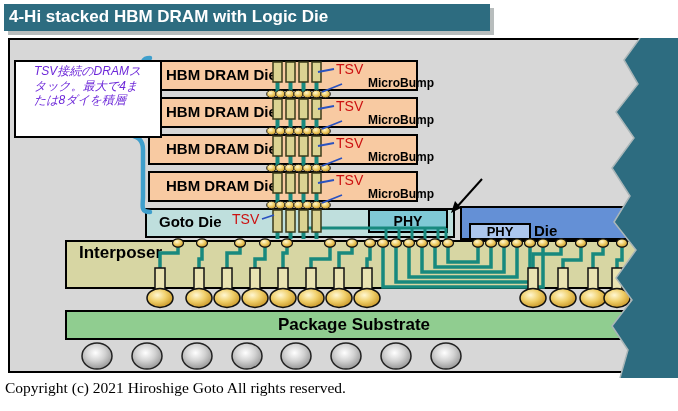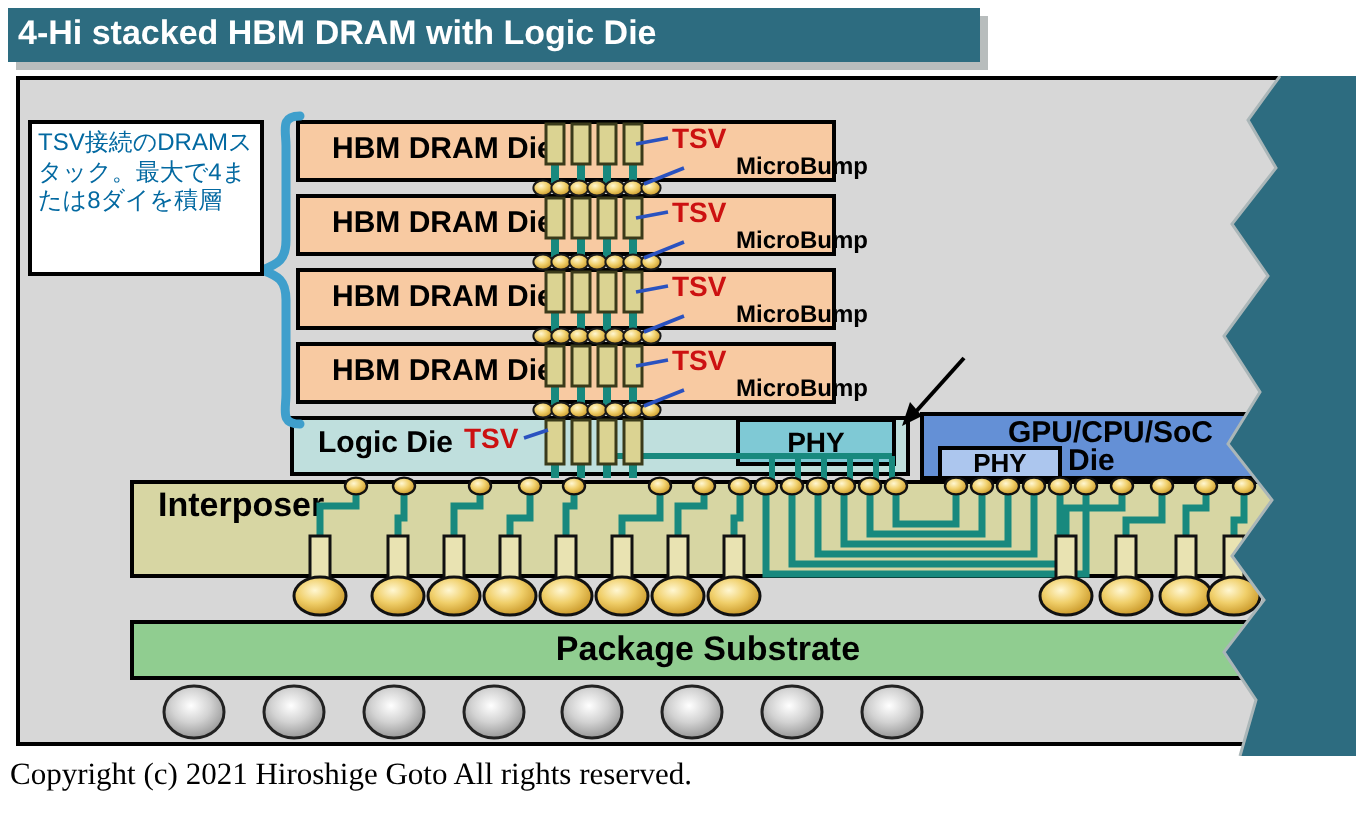--- a/index.html
+++ b/index.html
@@ -2,36 +2,36 @@
 <html><head>
 <meta charset="utf-8">
 <style>
   html,body{margin:0;padding:0;background:#fff;}
   #page{position:relative;width:678px;height:411px;background:#fff;overflow:hidden;
         font-family:"Liberation Sans","DejaVu Sans",sans-serif;border-radius:12px;}
   .abs{position:absolute;}
   #title-bar{left:4px;top:4px;width:476px;height:21px;background:#2d6c80;color:#fff;
       font-size:17px;font-weight:bold;padding:3px 5px;box-shadow:4px 4px 0 #b8bdbd;}
   #frame{left:8px;top:38px;width:658px;height:331px;background:#d7d7d7;border:2px solid #000;}
-  .callout{background:#fff;border:2px solid #000;color:#0369a1;padding:2px 3px;line-height:1.22;}
+  .callout{background:#fff;border:2px solid #000;color:#6d28d9;padding:2px 18px;line-height:1.22;font-style:italic;}
   #callout-left{left:4px;top:20px;width:108px;height:70px;font-size:12px;}
   #callout-right{left:470px;top:87px;width:116px;height:46px;font-size:11.5px;}
   .die{background:#f8caa2;border:2px solid #000;left:138px;width:266px;height:27px;}
   .die .lbl{position:absolute;left:16px;top:4px;font-size:15px;font-weight:bold;color:#000;}
   #logic-die{left:135px;top:168px;width:306px;height:26px;background:#bfdfdd;border:2px solid #000;}
   #logic-phy{left:358px;top:169px;width:76px;height:20px;background:#7fc9d5;border:2px solid #000;
       text-align:center;font-size:14px;font-weight:bold;line-height:20px;}
   #gpu-die{left:450px;top:166px;width:170px;height:30px;background:#6490d6;border:2px solid #000;}
   #gpu-phy{left:7px;top:15px;width:58px;height:13px;background:#acc6ee;border:2px solid #000;
       text-align:center;font-size:13px;font-weight:bold;line-height:13px;position:absolute;}
   #interposer{left:55px;top:200px;width:580px;height:45px;background:#d7d6a3;border:2px solid #000;}
   #interposer .lbl{position:absolute;left:12px;top:1px;font-size:17px;font-weight:bold;}
   #substrate{left:55px;top:270px;width:574px;height:26px;background:#90cd90;border:2px solid #000;
       text-align:center;font-size:17px;font-weight:bold;line-height:26px;}
-  .tsv-label{color:#cc1111;font-size:14px;font-weight:bold;}
+  .tsv-label{color:#cc1111;font-size:14px;font-weight:normal;}
   .mb-label{color:#000;font-size:12px;font-weight:bold;margin-left:24px;}
   #copyright{left:5px;top:379px;font-family:"Liberation Serif","DejaVu Serif",serif;
       font-size:15.5px;color:#000;}
   .z1{z-index:1}.z2{z-index:2}.z4{z-index:4}.z5{z-index:5}
 </style>
 </head>
 <body>
 
 <div id="page">
 
@@ -51,26 +51,25 @@
       <span class="lbl">HBM DRAM Die</span>
       </div>
     <div class="die abs z1" style="top:94px">
       <span class="lbl">HBM DRAM Die</span>
       </div>
     <div class="die abs z1" style="top:131px">
       <span class="lbl">HBM DRAM Die</span>
       </div>
 
     <div id="logic-die" class="abs z1">
-      <span class="lbl" style="position:absolute;left:12px;top:3px;font-size:15px;font-weight:bold;">Logic Die</span>
+      <span class="lbl" style="position:absolute;left:12px;top:3px;font-size:15px;font-weight:bold;">Goto Die</span>
     </div>
     <div id="logic-phy" class="abs z1">PHY</div>
 
     <div id="gpu-die" class="abs z1">
-      <span class="abs" style="left:42px;top:0;font-size:15px;font-weight:bold;">GPU/CPU/SoC</span>
       <span class="abs" style="left:72px;top:14px;font-size:15px;font-weight:bold;">Die</span>
       <span id="gpu-phy">PHY</span>
     </div>
 
     <svg class="abs z2" width="658" height="331" style="left:0;top:0">
       <defs>
         <radialGradient id="gGold" cx="40%" cy="35%" r="75%">
           <stop offset="0%" stop-color="#fff7d2"></stop>
             <stop offset="45%" stop-color="#f0cf6a"></stop>
             <stop offset="100%" stop-color="#c08a18"></stop>

